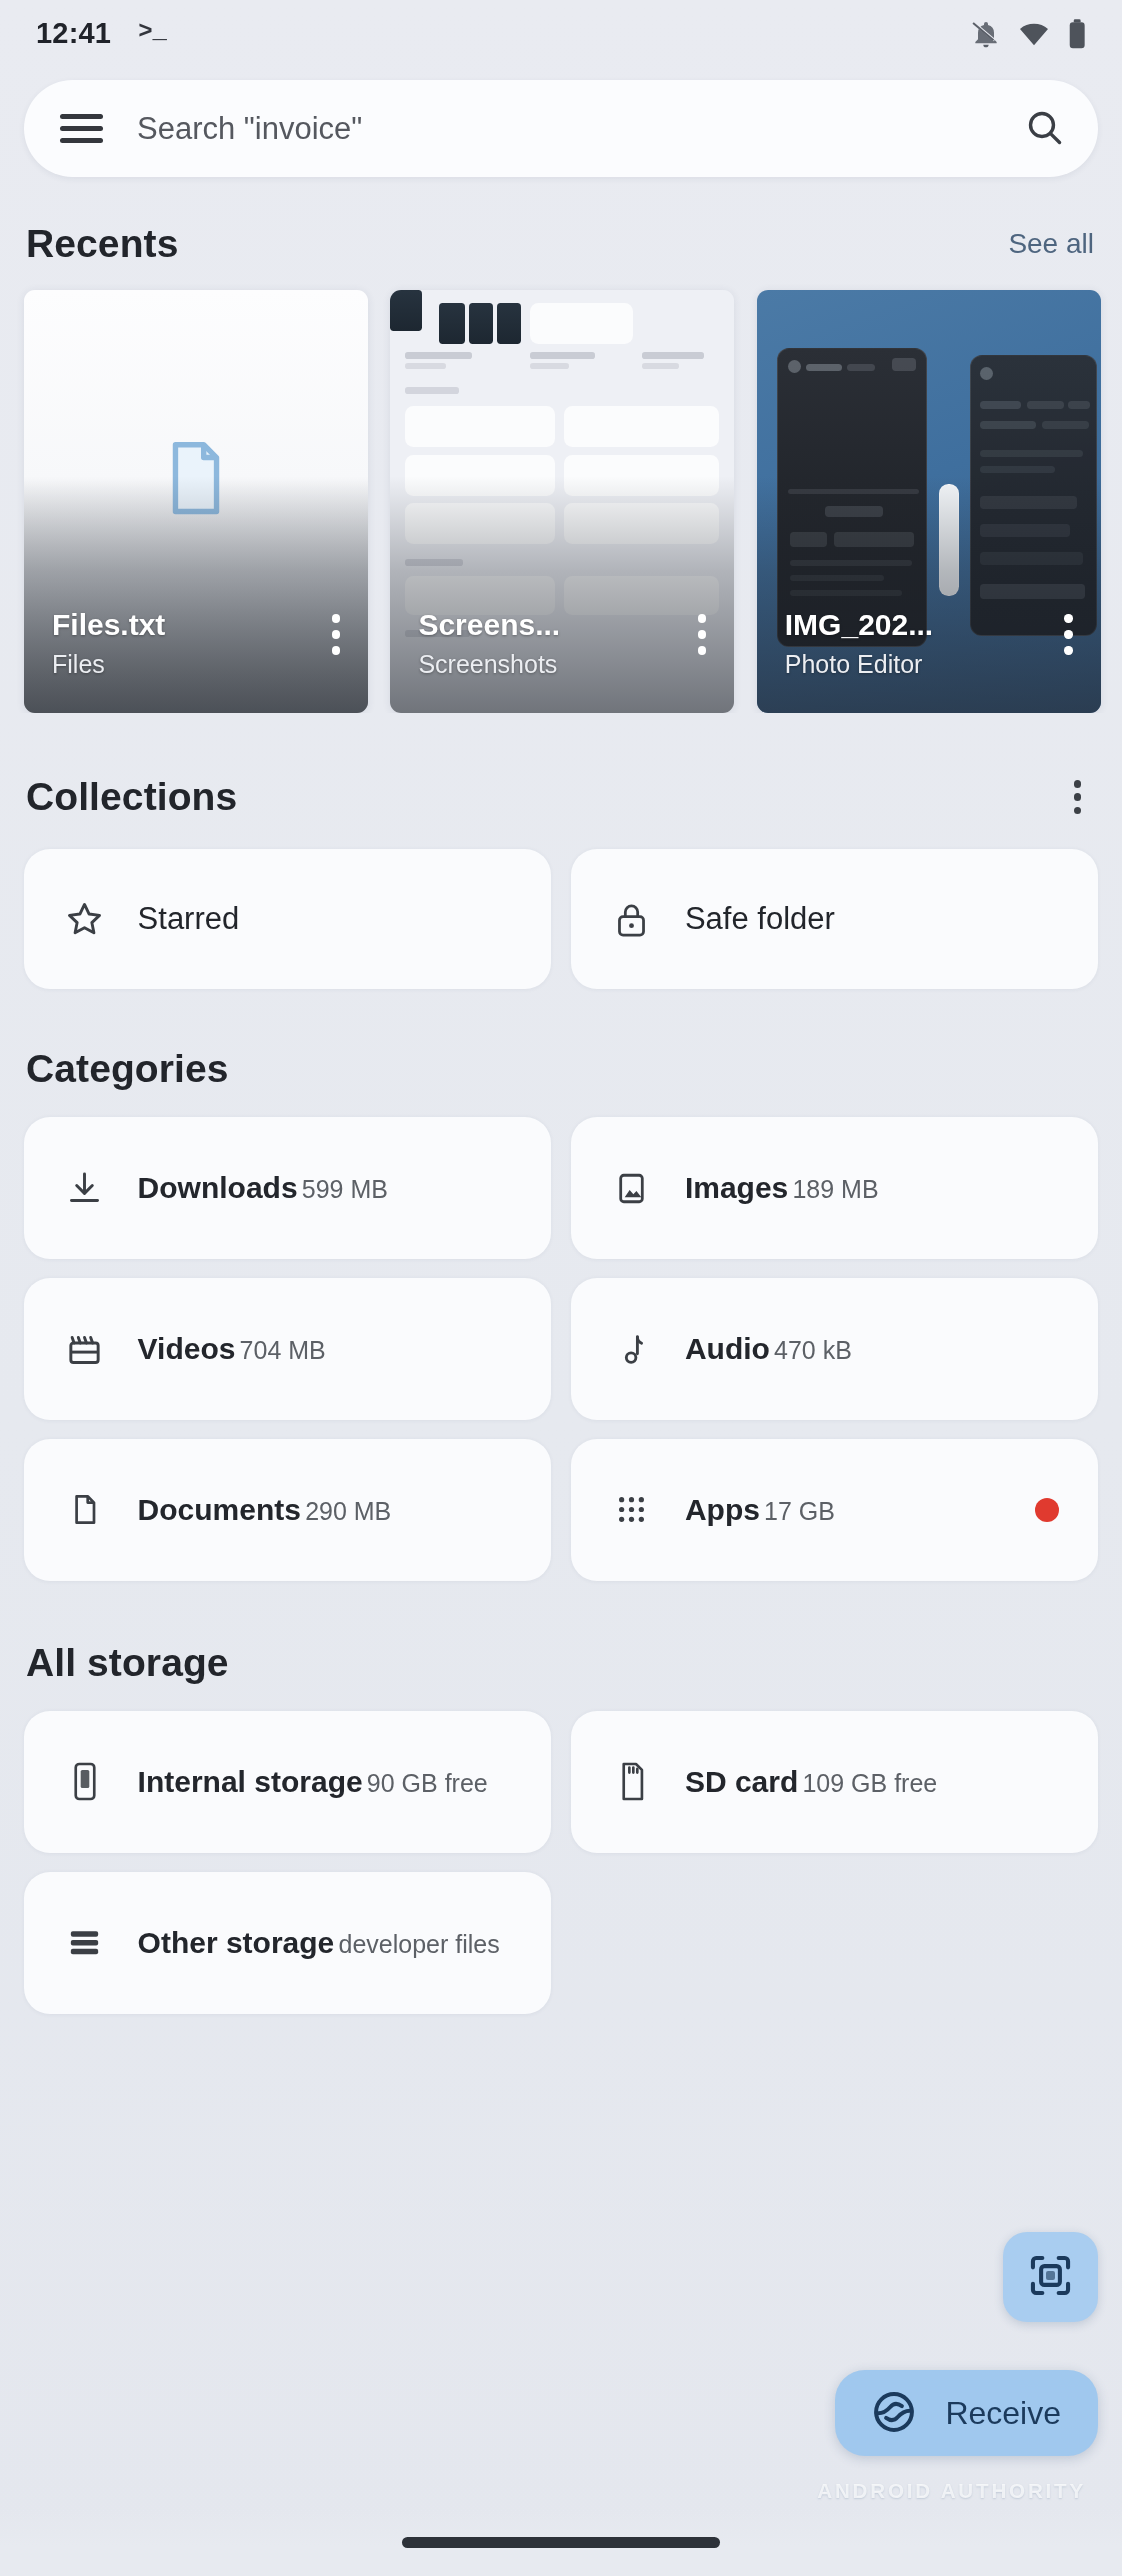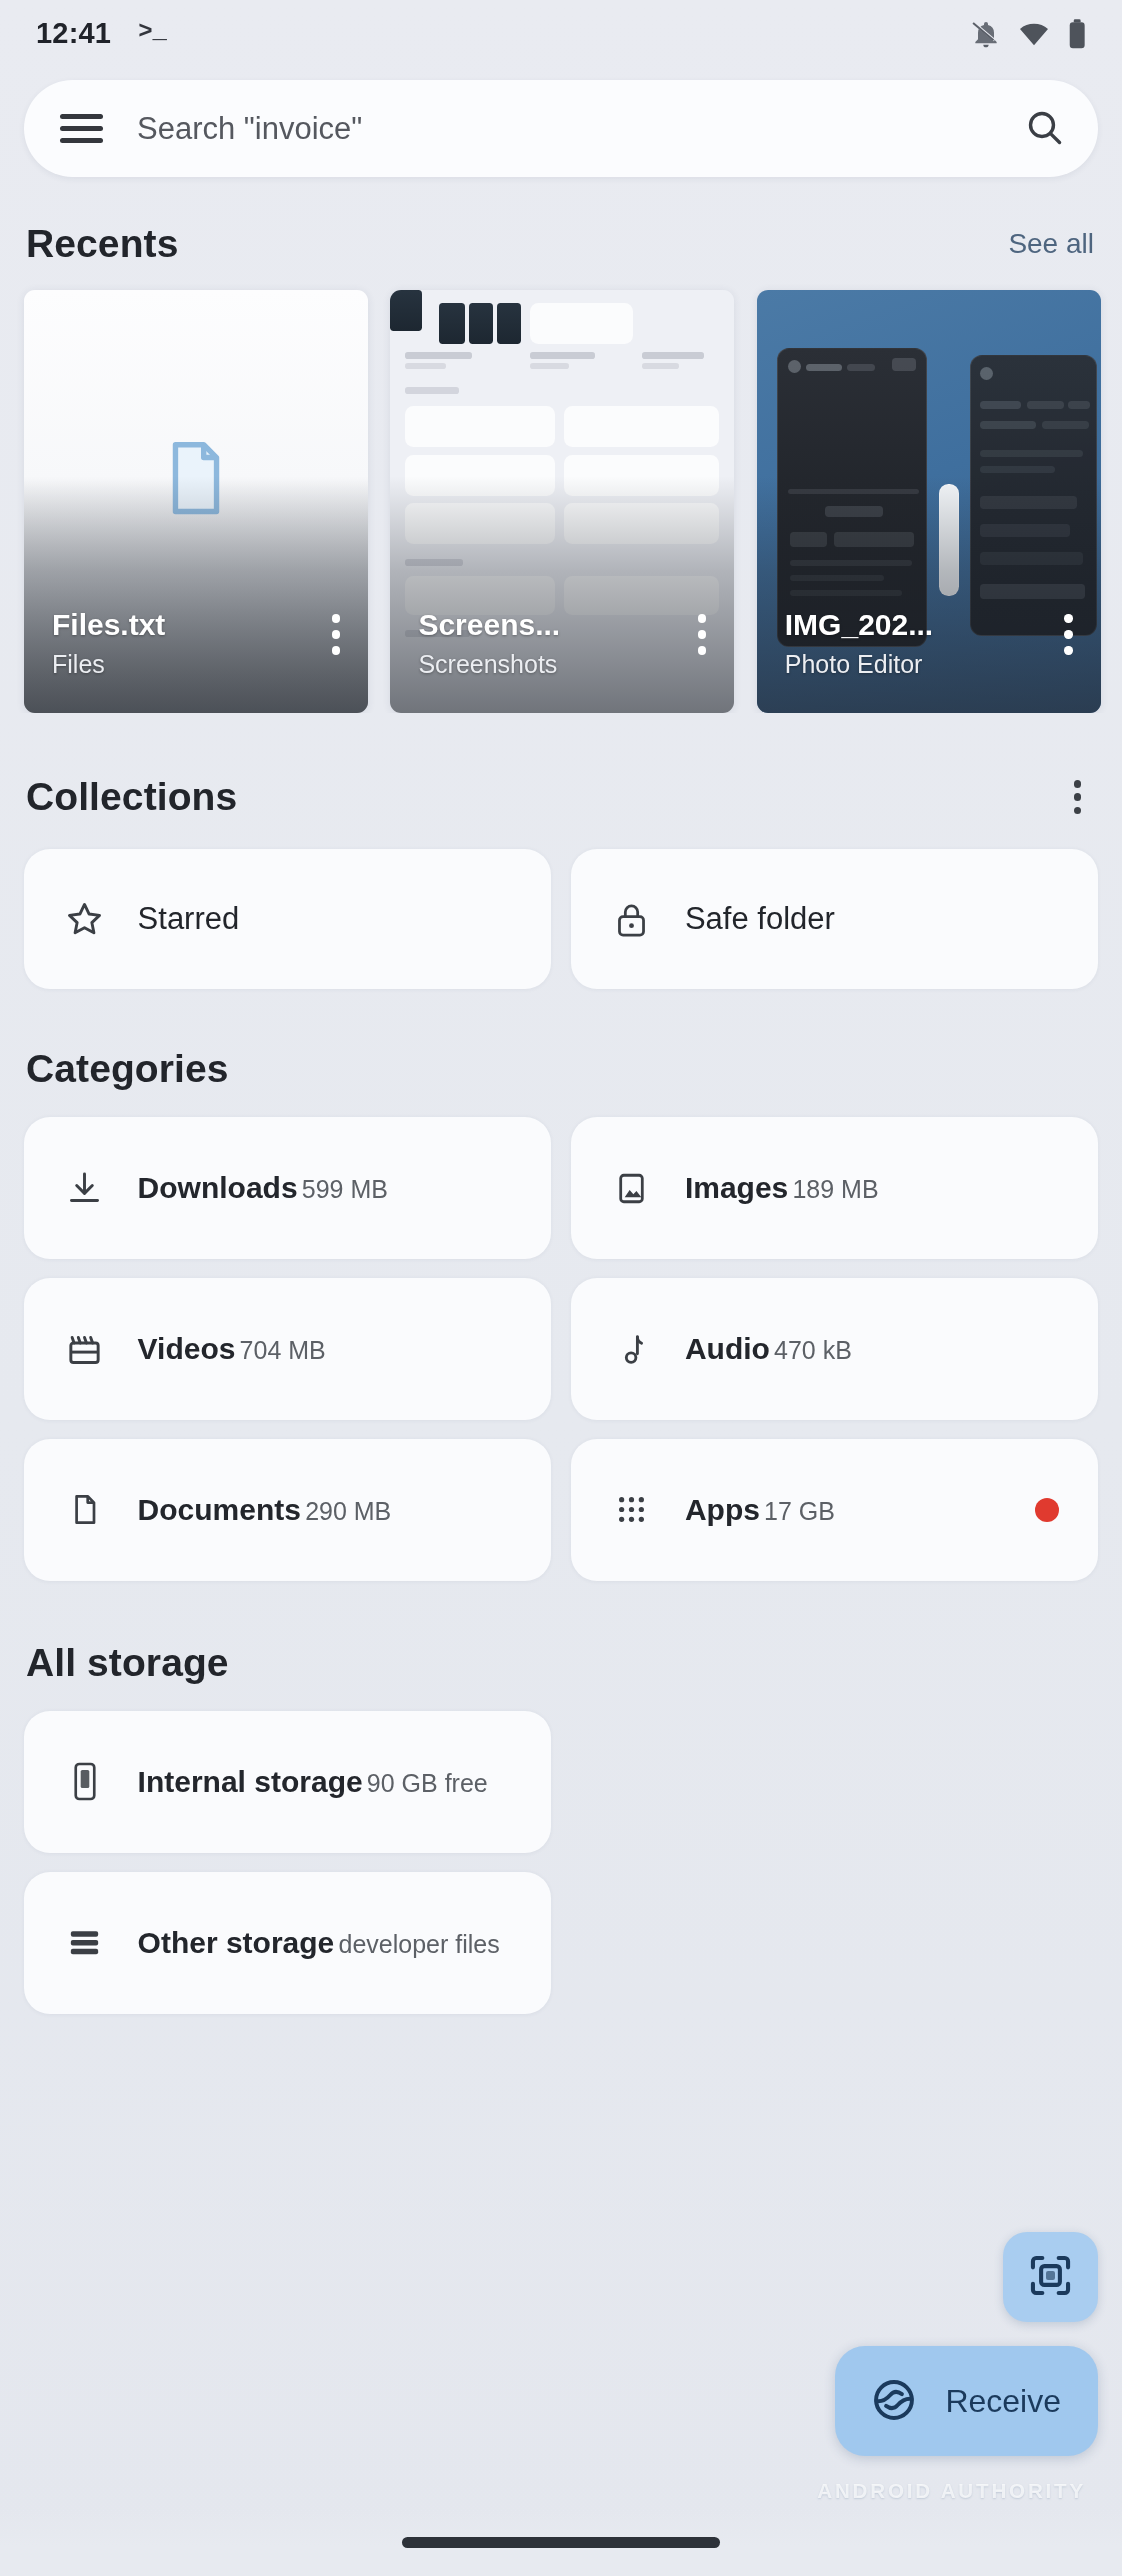--- a/index.html
+++ b/index.html
@@ -249,21 +249,21 @@
     border-radius: 24px;
     background: #a9cdf0;
     display: flex; align-items: center; justify-content: center;
     box-shadow: 0 2.8px 9.4px rgba(40,70,110,.18);
     cursor: pointer;
   }
   .fab-receive {
     position: absolute;
     right: 24px;
     bottom: 120px;
-    height: 110px;
+    height: 86px;
     border-radius: 30px;
     background: #a0c8ee;
     display: flex; align-items: center;
     padding: 0 37px 0 34px;
     gap: 26px;
     box-shadow: 0 2.8px 11.2px rgba(40,70,110,.2);
     cursor: pointer;
     margin-left: 44px;
   }
   .fab-receive .flabel {
@@ -606,20 +606,32 @@
           <rect x="3.4" y="2.4" width="11.2" height="21.2" rx="2.2"></rect>
           <rect x="6.4" y="6" width="5.2" height="11" rx="1" fill="#3b3f45" stroke="none" opacity=".85"></rect>
         </svg>
       </span>
       <span class="tbody">
         <span class="tlabel">Internal storage</span>
         <span class="tsub">90 GB free</span>
       </span>
     </div>
 
+    <div class="tile">
+      <span class="ticon">
+        <svg width="34" height="43" viewBox="0 0 20 26" fill="none" stroke="#3b3f45" stroke-width="1.6" stroke-linejoin="round">
+          <path d="M5 2.4h7.4L16 6v17.6H5z"></path>
+          <path d="M8.4 4.6v3M10.8 4.6v3M13.2 5.4v2.2" stroke-linecap="round"></path>
+        </svg>
+      </span>
+      <span class="tbody">
+        <span class="tlabel">SD card</span>
+        <span class="tsub">109 GB free</span>
+      </span>
+    </div>
 
     <div class="tile full-left">
       <span class="ticon">
         <svg width="39" height="39" viewBox="0 0 24 24" fill="#3b3f45">
           <rect x="3.6" y="5" width="16.8" height="3.4" rx="1.2"></rect>
           <rect x="3.6" y="10.4" width="16.8" height="3.4" rx="1.2"></rect>
           <rect x="3.6" y="15.8" width="16.8" height="3.4" rx="1.2"></rect>
         </svg>
       </span>
       <span class="tbody">

